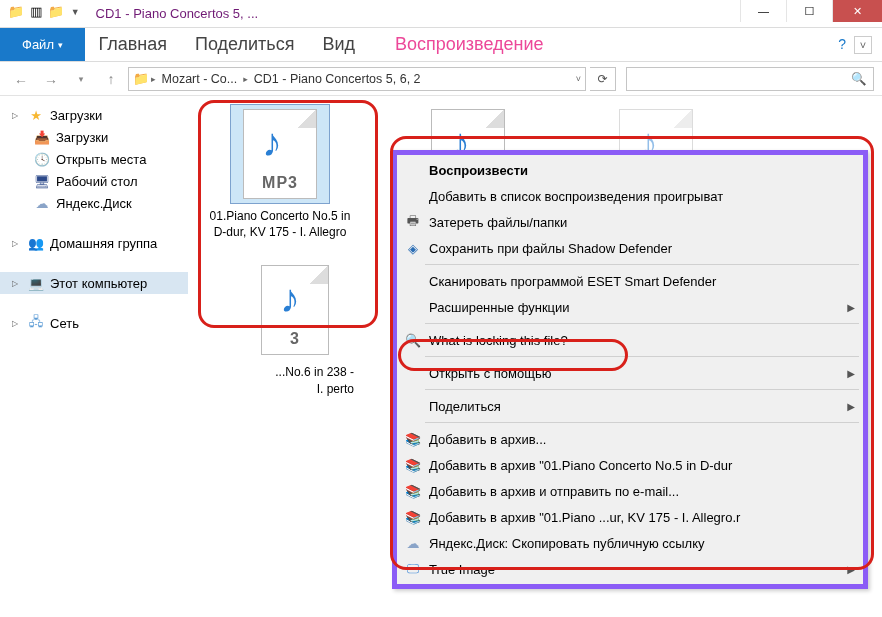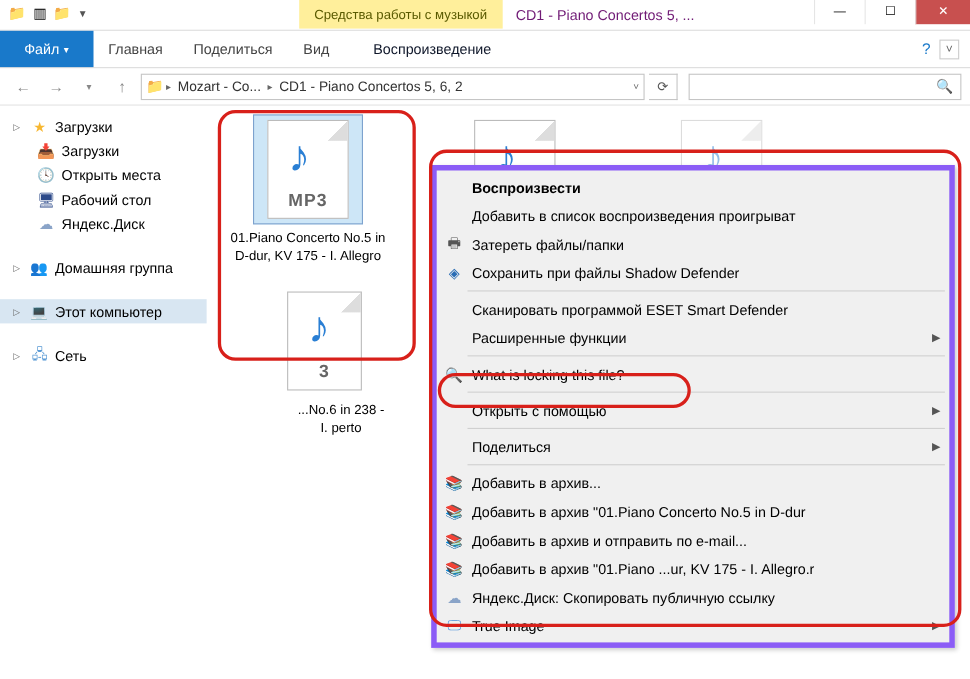--- a/index.html
+++ b/index.html
@@ -12,22 +12,22 @@
 .chev { font-size: 9px; color: #555; }
 .contextual-tab-bg { margin-left: 188px; background: #ffef9b; font-size: 12px; padding: 6px 14px 6px 14px; color: #5a5a00; }
 .title-text { flex: 1; font-size: 13px; color: #701a75; padding: 6px 0 0 12px; white-space: nowrap; overflow: hidden; }
 .win-controls { display: flex; }
 .win-btn { width: 46px; height: 22px; text-align: center; font-size: 11px; line-height: 22px; border-left: 1px solid #e5e5e5; }
 .win-btn.close { background: #c8504f; color: #fff; width: 50px; }
 
 
 .ribbon { height: 34px; display: flex; align-items: stretch; border-bottom: 1px solid #dcdcdc; position: relative; }
 .file-tab { background: #1979ca; color: #fff; font-size: 13px; padding: 8px 22px; display: flex; align-items: center; gap: 4px; }
-.tab { font-size: 13px; color: #444; padding: 8px 14px; display: flex; align-items: center; }
-.tab.contextual { color: #0f172a; margin-left: 12px; }
+.tab { font-size: 18px; color: #444; padding: 8px 14px; display: flex; align-items: center; }
+.tab.contextual { color: #ec4899; margin-left: 12px; }
 .ribbon-toggle { position: absolute; right: 10px; top: 8px; font-size: 11px; color: #666; border: 1px solid #ccc; width: 18px; height: 18px; text-align: center; line-height: 16px; }
 .help-icon { position: absolute; right: 36px; top: 8px; color: #1979ca; font-size: 14px; }
 
 
 .addr-bar { height: 34px; display: flex; align-items: center; gap: 4px; padding: 2px 8px; border-bottom: 1px solid #e3e3e3; }
 .nav-btn { width: 26px; height: 26px; border-radius: 3px; font-size: 14px; color: #888; text-align: center; line-height: 26px; }
 .addr-box { flex: 1; height: 24px; border: 1px solid #c5c5c5; display: flex; align-items: center; padding: 0 4px; font-size: 12.5px; overflow: hidden; }
 .crumb { padding: 0 4px; color: #333; white-space: nowrap; }
 .crumb-sep { color: #666; font-size: 9px; padding: 0 2px; }
 .refresh-btn { width: 26px; height: 24px; border: 1px solid #c5c5c5; border-left: none; text-align: center; line-height: 22px; font-size: 12px; color: #555; }
@@ -83,21 +83,20 @@
 </head>
 <body>
 
 <div class="titlebar">
   <div class="qat">
     <span class="q-icon folder">📁</span>
     <span class="q-icon">▥</span>
     <span class="q-icon folder">📁</span>
     <span class="chev">▼</span>
   </div>
-  <div class="contextual-tab-bg">Средства работы с музыкой</div>
   <div class="title-text">CD1 - Piano Concertos 5, ...</div>
   <div class="win-controls">
     <div class="win-btn">—</div>
     <div class="win-btn">☐</div>
     <div class="win-btn close">✕</div>
   </div>
 </div>
 
 <div class="ribbon">
   <div class="file-tab">
@@ -223,21 +222,21 @@
       </div>
 
       <div class="file-item">
         <div class="thumb">
           <div class="mp3-icon" style="margin-left:30px">
               <div class="fold"></div>
               <div class="note">♪</div>
               <div class="tag">3</div>
             </div>
         </div>
-        <div class="file-name" style="text-align:center;padding-left:60px">...No.6 in 238 - I. perto</div>
+        <div class="file-name" style="text-align:right;padding-left:60px">...No.6 in 238 - I. perto</div>
       </div>
 
       <div class="file-item">
         <div class="thumb">
           <div class="mp3-icon">
               <div class="fold"></div>
               <div class="note">♪</div>
               <div class="tag">MP3</div>
             </div>
         </div>

